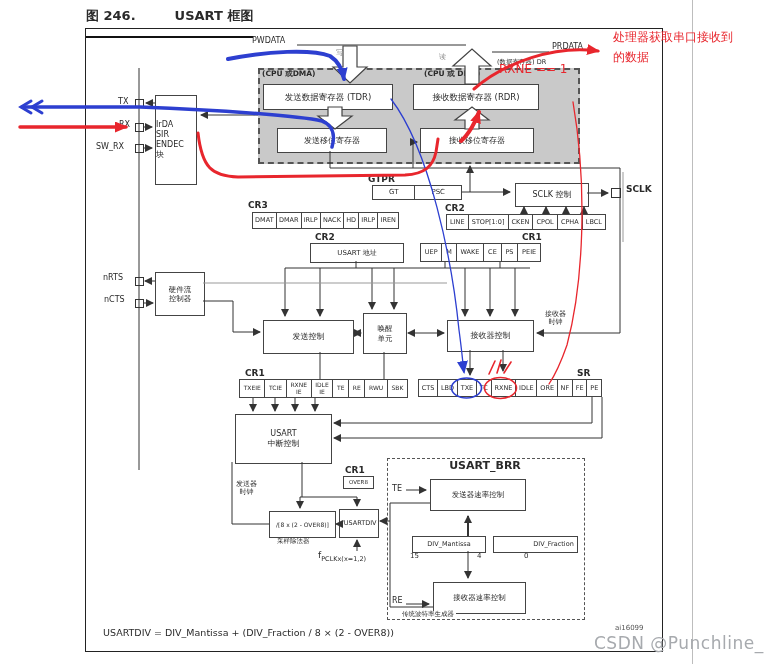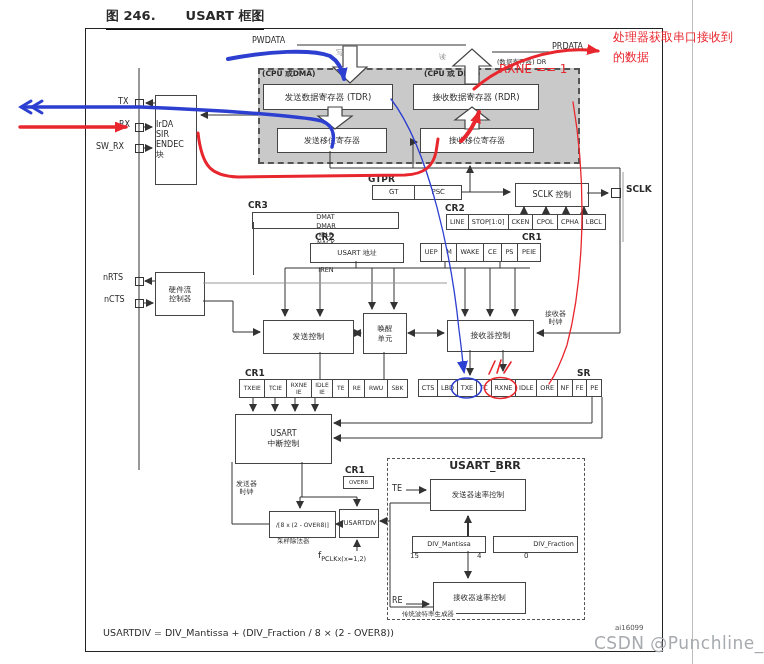--- a/index.html
+++ b/index.html
@@ -25,21 +25,21 @@
   .pin{position:absolute;width:7px;height:7px;background:#fff;border:1px solid #333;}
   .regname{position:absolute;font-weight:bold;font-size:9px;white-space:nowrap;}
   .red{color:var(--ann-red);}
   svg{position:absolute;left:0;top:0;pointer-events:none;}
 </style>
 </head>
 <body>
 
 <div class="page">
 
-  <div class="abs" style="left:86px;top:7px;display:inline-flex;gap:30px;border-bottom:2px solid #111;padding-bottom:3px;margin-left:20px;">
+  <div class="abs" style="left:86px;top:7px;display:inline-flex;gap:39px;border-bottom:2px solid #111;padding-bottom:11px;">
     <span style="font-size:13px;font-weight:bold;">图 246.</span>
     <span style="font-size:13px;font-weight:bold;">USART 框图</span>
   </div>
 
   <div class="abs" style="left:85px;top:28px;width:576px;height:622px;border:1px solid #222;"></div>
   <div class="abs" style="left:692px;top:0;width:1px;height:664px;background:#bdbdbd;"></div>
 
   <div class="dash" style="left:258px;top:68px;width:318px;height:92px;background:var(--grey-fill);"></div>
 
   <div class="lbl" style="left:252px;top:37px;font-size:8px;">PWDATA</div>
@@ -83,21 +83,21 @@
   <div class="row" style="left:446px;top:214px;width:160px;height:16px;font-size:6.5px;">
       <div class="cell">LINE</div>
       <div class="cell">STOP[1:0]</div>
       <div class="cell">CKEN</div>
       <div class="cell">CPOL</div>
       <div class="cell">CPHA</div>
       <div class="cell">LBCL</div>
     </div>
 
   <div class="regname" style="left:248px;top:200px;">CR3</div>
-  <div class="row" style="left:252px;top:212px;width:147px;height:17px;font-size:6.5px;flex-direction:column;">
+  <div class="row" style="left:252px;top:212px;width:147px;height:17px;font-size:6.5px;">
       <div class="cell">DMAT</div>
       <div class="cell">DMAR</div>
       <div class="cell">IRLP</div>
       <div class="cell">NACK</div>
       <div class="cell">HD</div>
       <div class="cell">IRLP</div>
       <div class="cell">IREN</div>
     </div>
 
   <div class="regname" style="left:315px;top:232px;">CR2</div>

